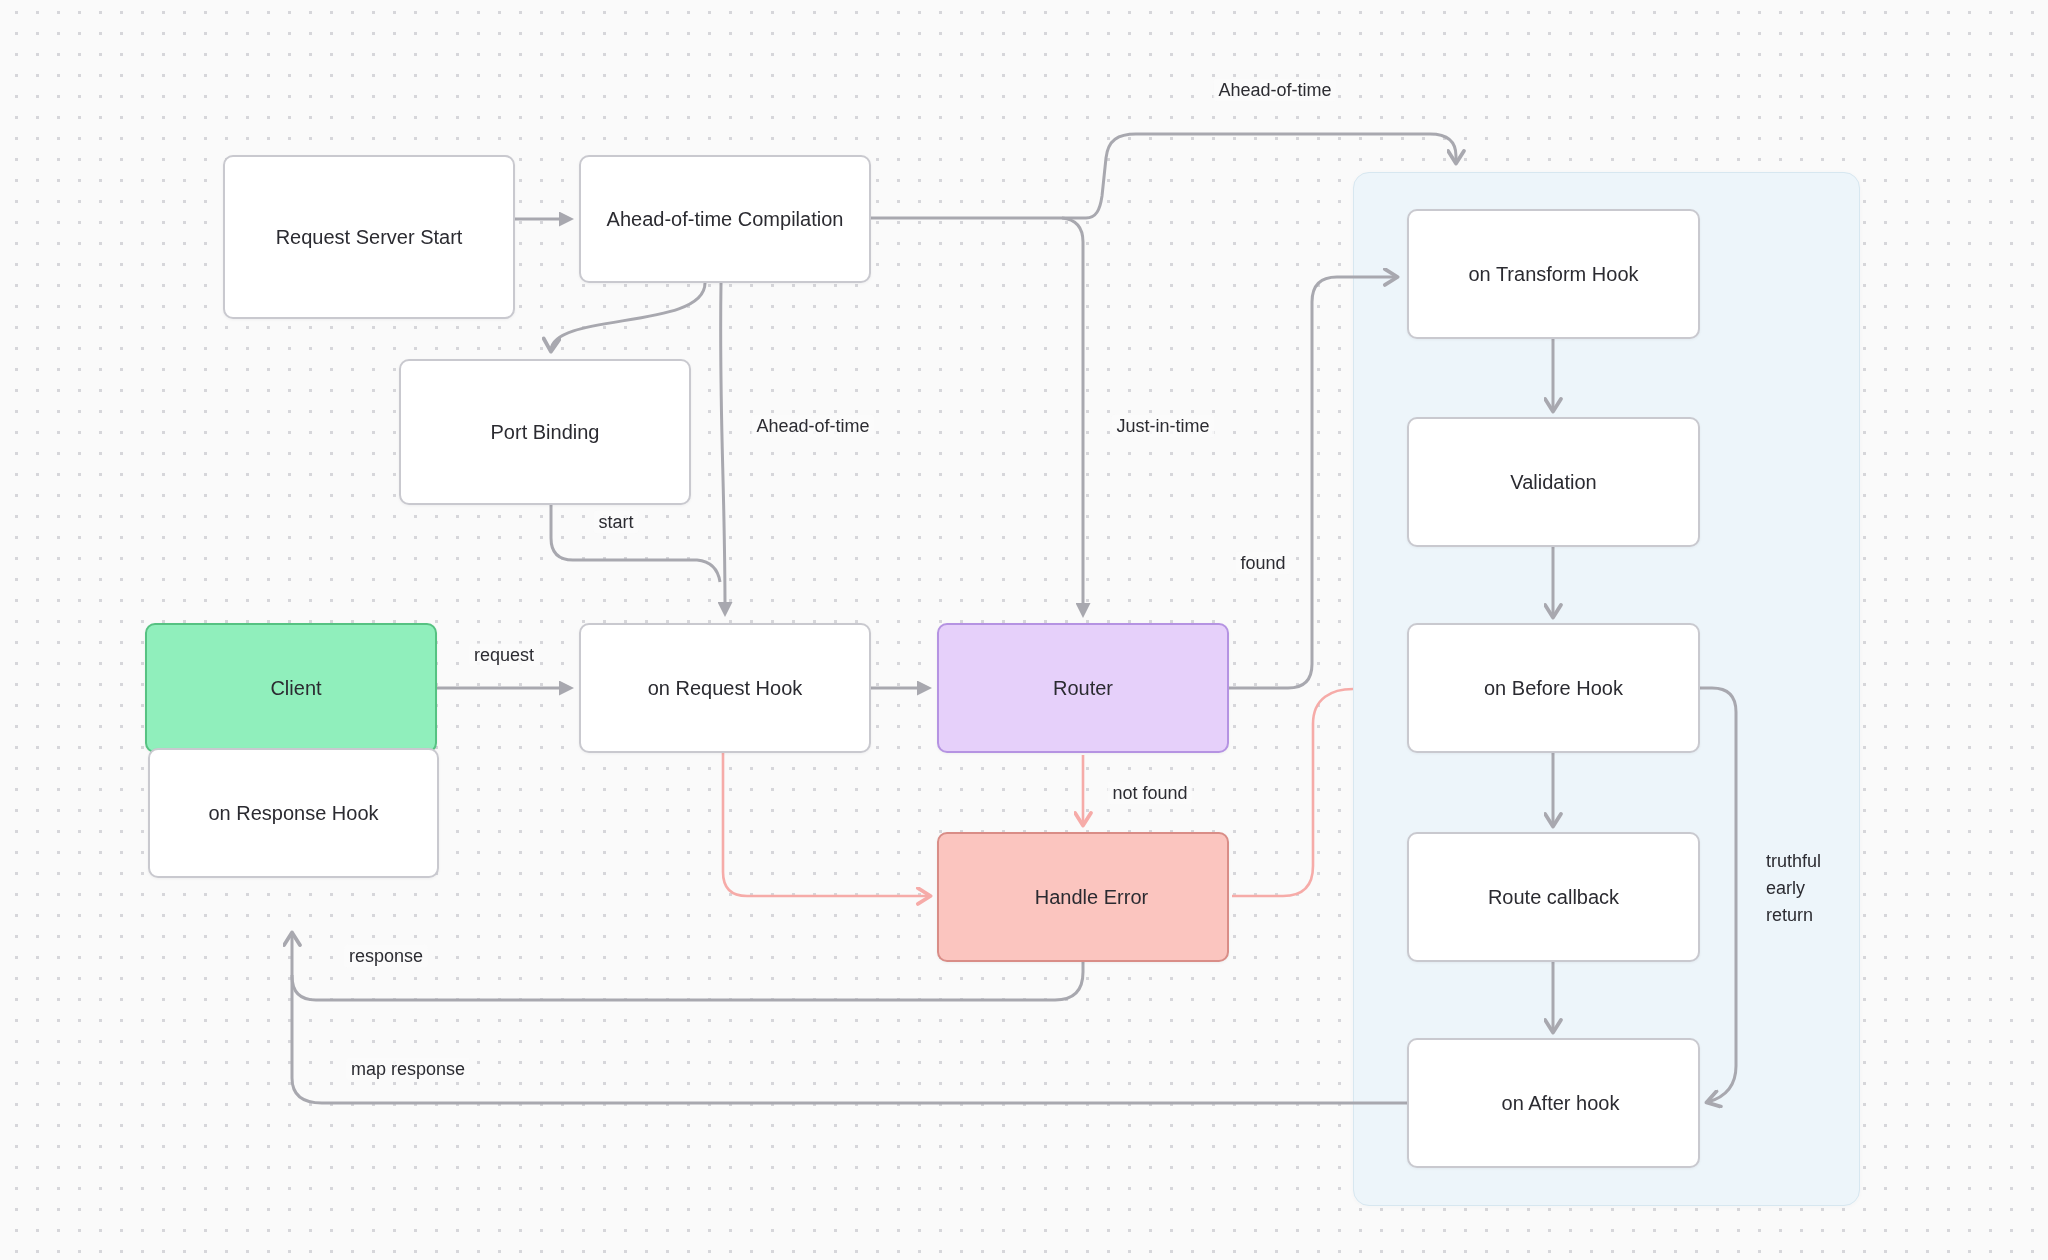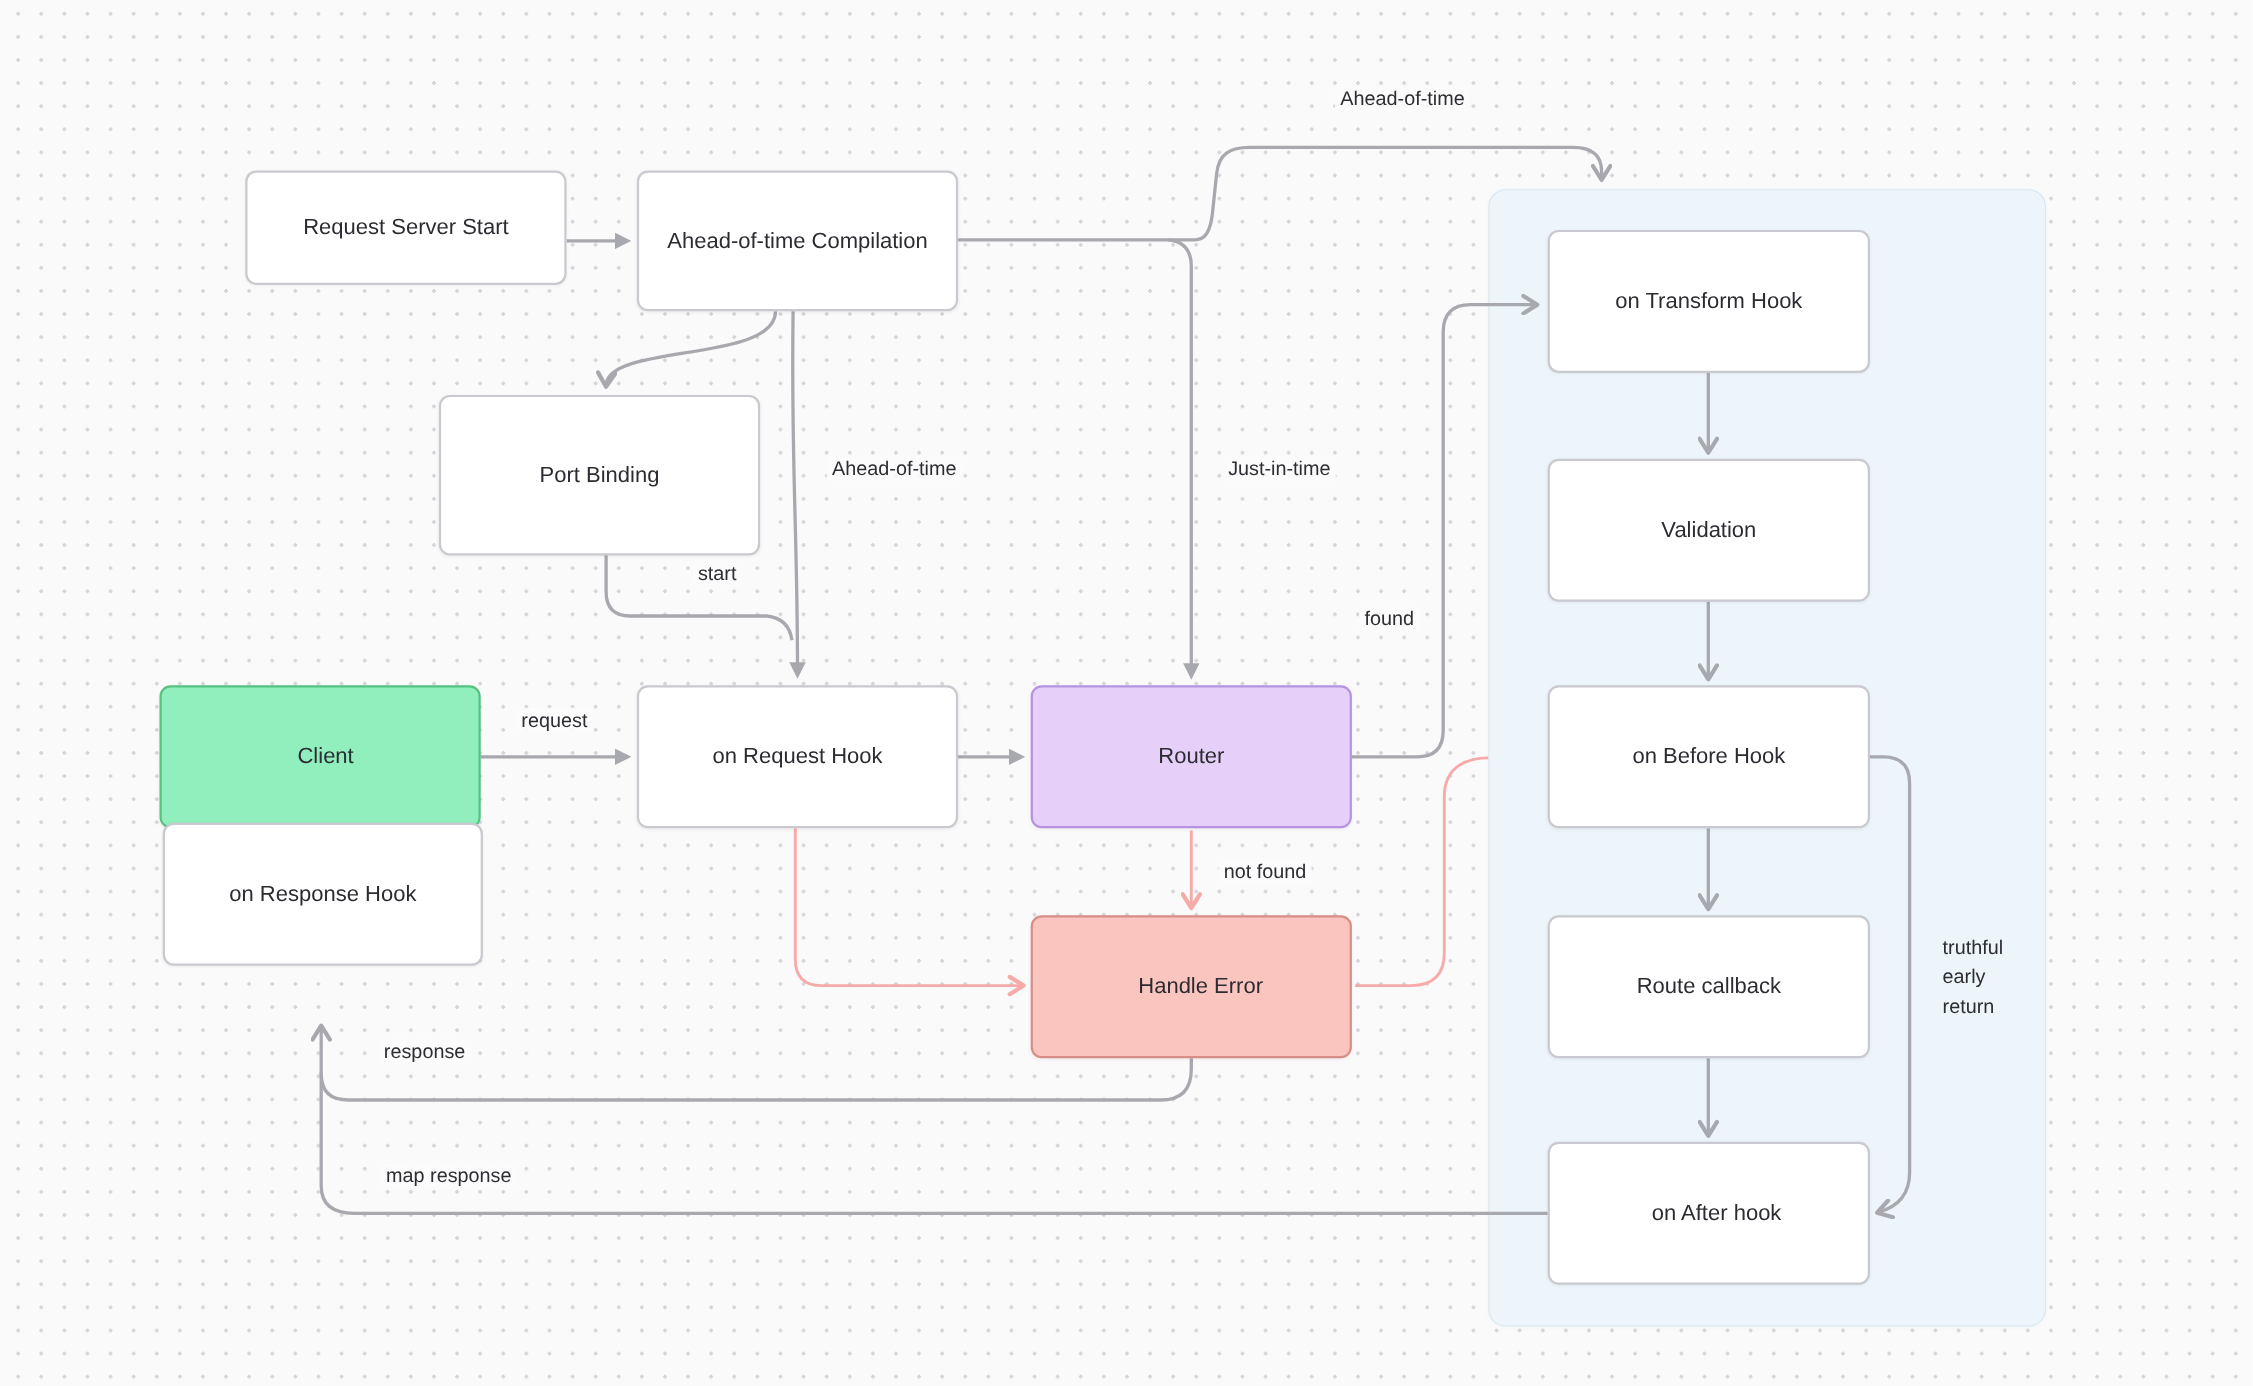--- a/index.html
+++ b/index.html
@@ -100,38 +100,38 @@
 
     <path class="eg" d="M 292 791 L 292 762" marker-end="url(#chev-g)"></path>
 
     <path class="ep" d="M 723 753 L 723 872 Q 723 896 747 896 L 929 896" marker-end="url(#chev-p)"></path>
 
     <path class="ep" d="M 1083 755 L 1083 824" marker-end="url(#chev-p)"></path>
 
     <path class="ep" d="M 1353 689 C 1332 689 1313 698 1313 724 L 1313 866 Q 1313 896 1283 896 L 1232 896"></path>
   </svg>
 
-  <div class="node" style="left:223px; top:155px; width:292px; height:104px;">Request Server Start</div>
+  <div class="node" style="left:223px; top:155px; width:292px; height:164px;">Request Server Start</div>
   <div class="node" style="left:579px; top:155px; width:292px; height:128px;">Ahead-of-time Compilation</div>
   <div class="node" style="left:399px; top:359px; width:292px; height:146px;">Port Binding</div>
   <div class="node green" style="left:145px; top:623px; width:292px; height:130px;">Client</div>
   <div class="node" style="left:579px; top:623px; width:292px; height:130px;">on Request Hook</div>
   <div class="node purple" style="left:937px; top:623px; width:292px; height:130px;">Router</div>
   <div class="node red" style="left:937px; top:832px; width:292px; height:130px;padding-left:37px;">Handle Error</div>
   <div class="node" style="left:148px; top:748px; width:291px; height:130px;">on Response Hook</div>
   <div class="node" style="left:1407px; top:209px; width:293px; height:130px;">on Transform Hook</div>
   <div class="node" style="left:1407px; top:417px; width:293px; height:130px;">Validation</div>
   <div class="node" style="left:1407px; top:623px; width:293px; height:130px;text-align:right;">on Before Hook</div>
   <div class="node" style="left:1407px; top:832px; width:293px; height:130px;">Route callback</div>
   <div class="node" style="left:1407px; top:1038px; width:293px; height:130px;padding-left:34px;">on After hook</div>
 
   <div class="elabel" style="left:1275px; top:90px;">Ahead-of-time</div>
   <div class="elabel" style="left:813px; top:426px;">Ahead-of-time</div>
   <div class="elabel" style="left:1163px; top:426px;">Just-in-time</div>
-  <div class="elabel" style="left:616px; top:522px;margin-left:36px;">start</div>
+  <div class="elabel" style="left:616px; top:522px;">start</div>
   <div class="elabel" style="left:504px; top:655px;">request</div>
   <div class="elabel" style="left:1263px; top:563px;">found</div>
   <div class="elabel" style="left:1150px; top:793px;">not found</div>
   <div class="elabel" style="left:386px; top:956px;">response</div>
   <div class="elabel" style="left:408px; top:1069px;">map response</div>
   <div class="elabel block" style="left:1766px; top:848px;">truthful early return</div>
 
 </div>
 
 </body></html>

